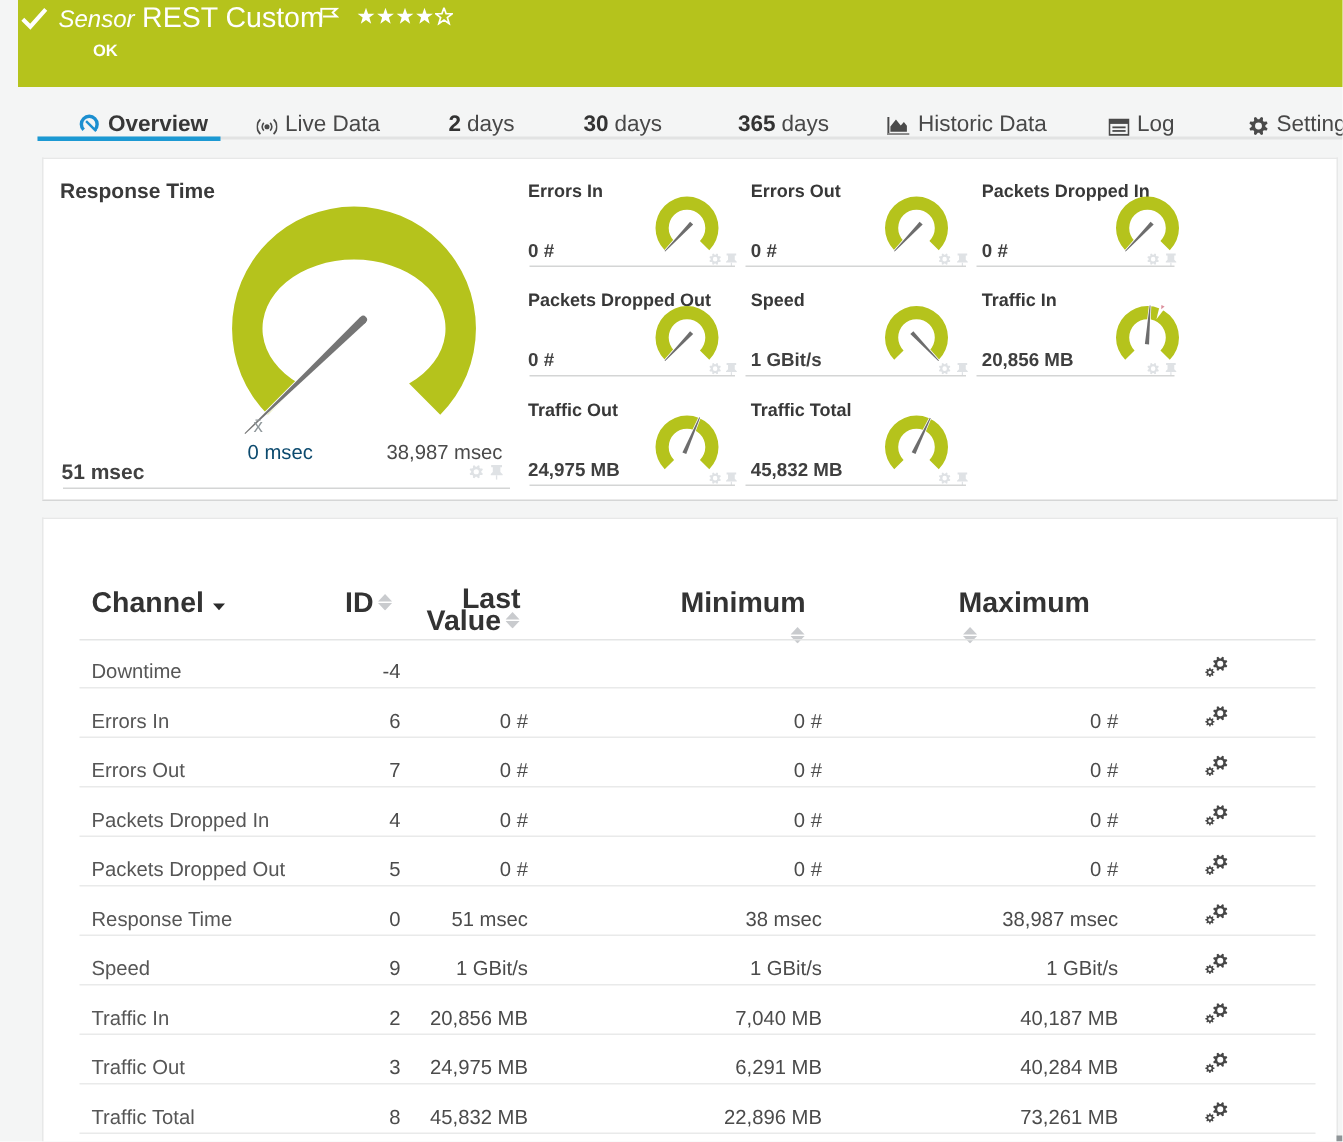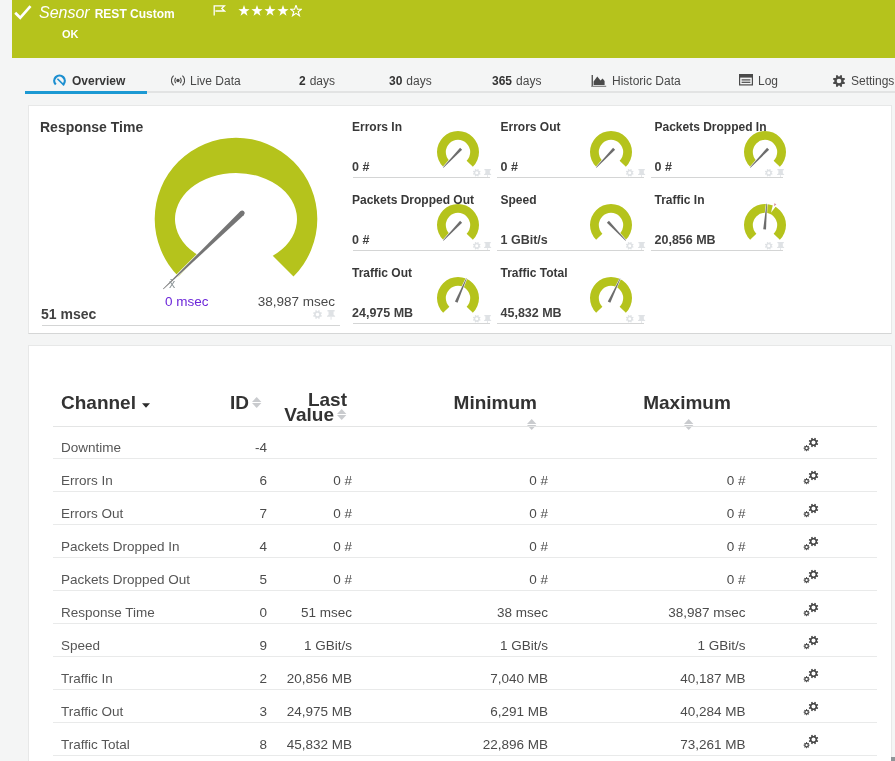--- a/index.html
+++ b/index.html
@@ -4,66 +4,66 @@
 <style>
   * { margin:0; padding:0; box-sizing:border-box; }
   html,body { width:895px; height:761px; overflow:hidden; }
   body { font-family:"Liberation Sans","DejaVu Sans",sans-serif; background:#f4f5f5; position:relative; }
 
   
   #header { position:absolute; left:12px; top:0; width:895px; height:58px; background:#b5c31c; color:#fff; }
   #hdr-check { position:absolute; left:2px; top:5px; }
   #hdr-titlebar { position:absolute; left:27px; top:3px; height:20px; display:flex; align-items:baseline; }
   #hdr-kind { font-style:italic; font-size:16px; line-height:20px; }
-  #hdr-title { font-weight:bold; font-size:12px; line-height:20px; margin-left:5px; }
+  #hdr-title { font-weight:normal; font-size:19px; line-height:20px; margin-left:5px; }
   #hdr-flag { position:absolute; left:201px; top:5px; }
   #hdr-stars { position:absolute; left:226px; top:5px; display:flex; gap:0.9px; }
   #hdr-status { position:absolute; left:50px; top:28px; font-size:11px; font-weight:bold; }
 
   
   #tabbar { position:absolute; left:0; top:53px; width:895px; height:40px; }
   #tabbar-border { position:absolute; left:25px; top:38px; width:870px; height:1.5px; background:#e2e3e3; }
   #tab-underline { position:absolute; left:25px; top:37.5px; width:121.5px; height:3px; background:#1c99d3; }
-  .tab { position:absolute; top:21px; height:17px; display:flex; align-items:flex-start; font-size:12px; color:#484848; cursor:pointer; white-space:nowrap; }
+  .tab { position:absolute; top:21px; height:17px; display:flex; align-items:flex-end; font-size:15px; color:#484848; cursor:pointer; white-space:nowrap; }
   .tab .ticon { margin-right:5px; display:flex; }
   .tab.active { font-weight:bold; color:#373737; }
   .tab b { font-weight:bold; color:#333; margin-right:4px; }
 
   
   .panel { position:absolute; left:28px; background:#fff; border:1px solid #e7e8e8; border-bottom-color:#d5d6d6; }
   #gauge-panel { top:105px; width:864px; height:229px; }
   #table-panel { top:345px; width:864px; height:416px; border-bottom:none; }
 
   
   #big-tile { position:absolute; left:0; top:0; width:335px; height:229px; }
   #big-title { position:absolute; left:11px; top:13px; font-size:14px; font-weight:bold; color:#3a3a3a; }
   #big-svg { position:absolute; left:97px; top:3px; }
   #big-mean { position:absolute; left:140px; top:171px; font-size:12.5px; color:#8f979a; }
-  #big-min { position:absolute; left:136px; top:188px; font-size:13.5px; color:#6d28d9; }
+  #big-min { position:absolute; left:136px; top:188px; font-size:13.5px; color:#0c4a6e; }
   #big-max { position:absolute; left:178px; width:128px; top:188px; font-size:13.5px; color:#4a4a4a; text-align:right; }
   #big-value { position:absolute; left:12px; top:200px; font-size:14px; font-weight:bold; color:#414141; }
   #big-icons { position:absolute; left:283px; top:203px; display:flex; gap:4px; }
   #big-line { position:absolute; left:13px; top:219px; width:298px; height:1px; background:#d4d5d5; }
 
   
   .tile { position:absolute; width:141px; height:60px; }
   .tile .t-name { position:absolute; left:0; top:0; font-size:12px; font-weight:bold; color:#383838; white-space:nowrap; }
   .tile .t-value { position:absolute; left:0; top:40px; font-size:12.5px; font-weight:bold; color:#3f3f3f; white-space:nowrap; }
   .tile .t-svg { position:absolute; left:82px; top:9px; }
   .tile .t-icons { position:absolute; left:120px; top:48px; display:flex; gap:3px; }
   .tile .t-line { position:absolute; left:1px; top:57px; width:139px; height:1px; background:#d4d5d5; }
 
   
   #table-panel .th { position:absolute; font-size:19px; font-weight:bold; color:#333; }
   .sorticon { display:inline-block; vertical-align:1px; margin-left:3px; }
   #th-channel { left:32px; top:46px; }
   #th-id      { left:160px; top:46px; width:73px; text-align:right; }
   #th-last    { left:240px; top:46px; width:78px; text-align:right; line-height:15px; }
   #th-min     { left:420px; top:46px; width:88px; text-align:right; }
-  #th-max     { left:610px; top:46px; width:96px; text-align:center; }
+  #th-max     { left:610px; top:46px; width:96px; text-align:left; }
   .trow { position:absolute; left:0; width:864px; height:33px; border-bottom:1px solid #e9eaea; }
   .trow .c-name { position:absolute; left:32px; top:13.5px; font-size:13.5px; color:#565656; }
   .trow .c-id   { position:absolute; left:160px; top:13.5px; width:78px; text-align:right; font-size:13.5px; color:#4b4b4b; }
   .trow .c-last { position:absolute; left:200px; top:13.5px; width:123px; text-align:right; font-size:13.5px; color:#4b4b4b; }
   .trow .c-min  { position:absolute; left:400px; top:13.5px; width:119px; text-align:right; font-size:13.5px; color:#4b4b4b; }
   .trow .c-max  { position:absolute; left:600px; top:13.5px; width:116.5px; text-align:right; font-size:13.5px; color:#4b4b4b; }
   .trow .c-gear { position:absolute; left:773px; top:10px; }
   #tbl-hdr-line { position:absolute; left:24px; top:79.5px; width:824px; height:1px; background:#e4e5e5; }
   #rows-wrap { position:absolute; left:0px; top:80px; width:864px; height:336px; }
   .trow { border-bottom:none; }

